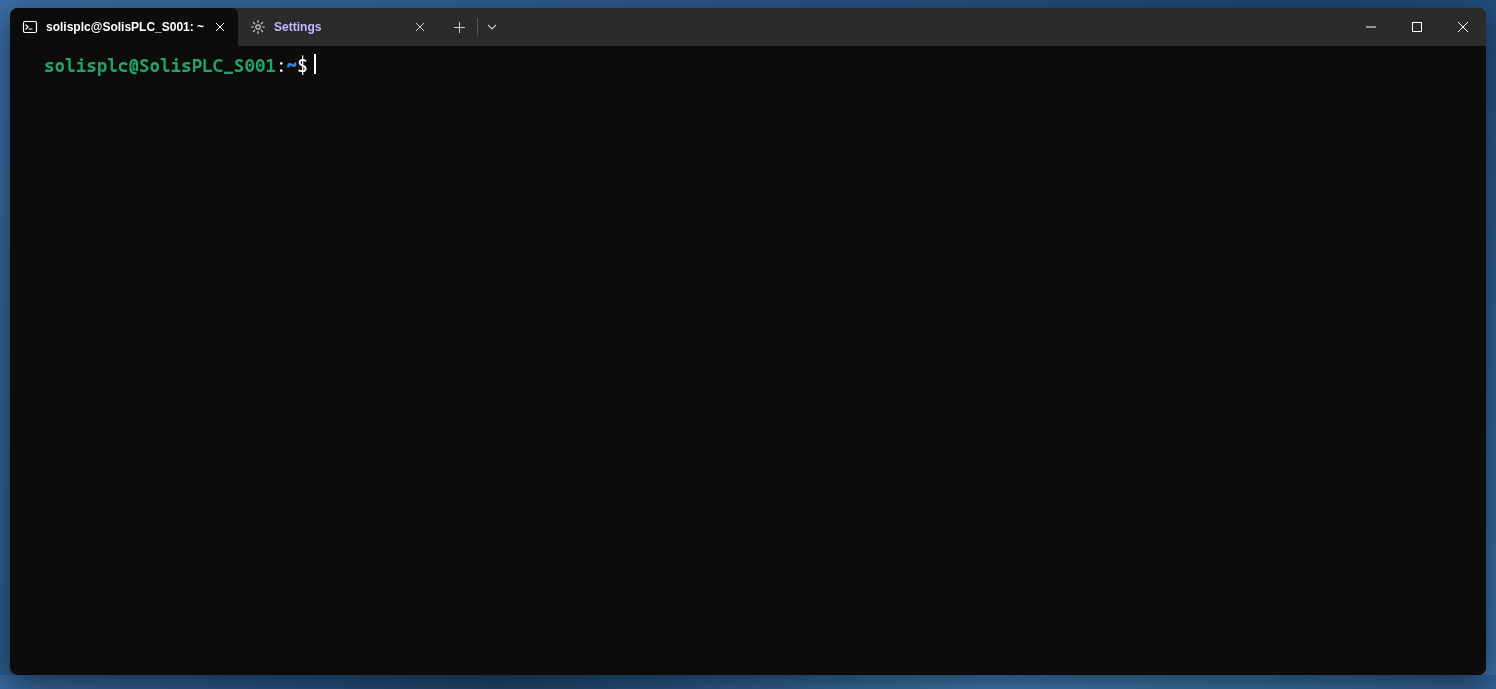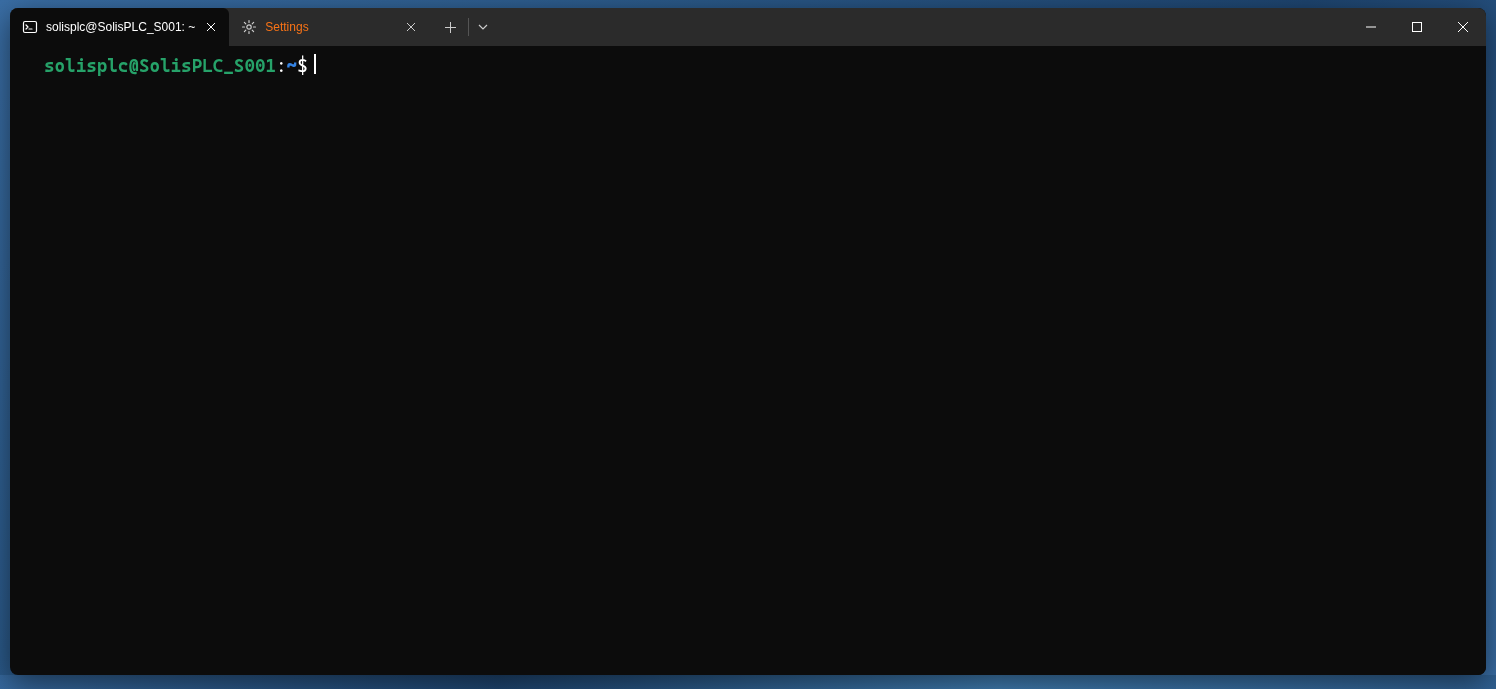--- a/index.html
+++ b/index.html
@@ -42,20 +42,21 @@
     }
     .tab {
       display: flex;
       align-items: center;
       padding: 0 10px 0 12px;
       height: 100%;
       gap: 8px;
       min-width: 200px;
       position: relative;
       cursor: pointer;
+      font-weight: bold;
     }
     .tab.active {
       background: #0c0c0c;
       border-top-left-radius: 8px;
       border-top-right-radius: 6px;
     }
     .tab.inactive {
       background: transparent;
       color: #cccccc;
     }
@@ -73,21 +74,21 @@
     }
     .tab-label {
       font-size: 12px;
       color: #ffffff;
       white-space: nowrap;
       flex: 1;
       overflow: hidden;
       text-overflow: ellipsis;
     }
     .tab.inactive .tab-label {
-      color: #f97316;
+      color: #c4b5fd;
     }
     .tab-close {
       width: 16px;
       height: 16px;
       display: flex;
       align-items: center;
       justify-content: center;
       border-radius: 3px;
       cursor: pointer;
     }

